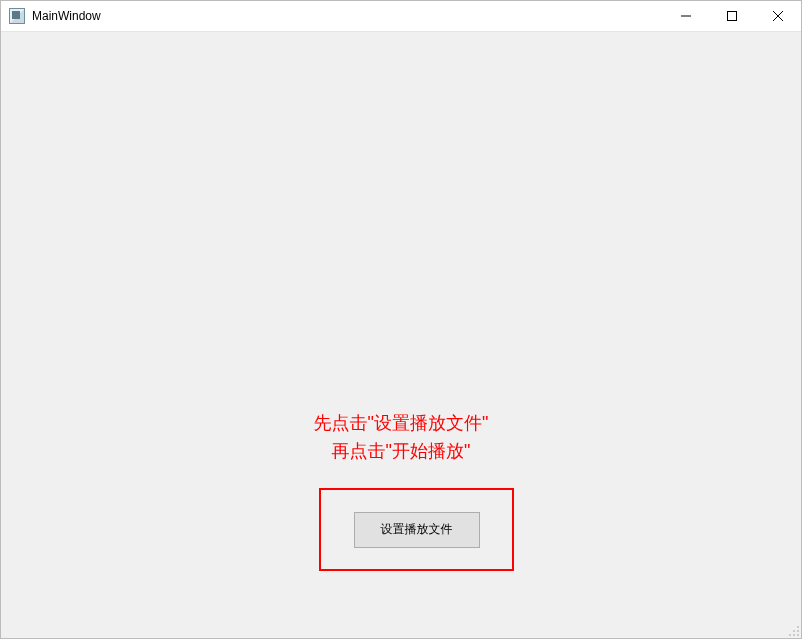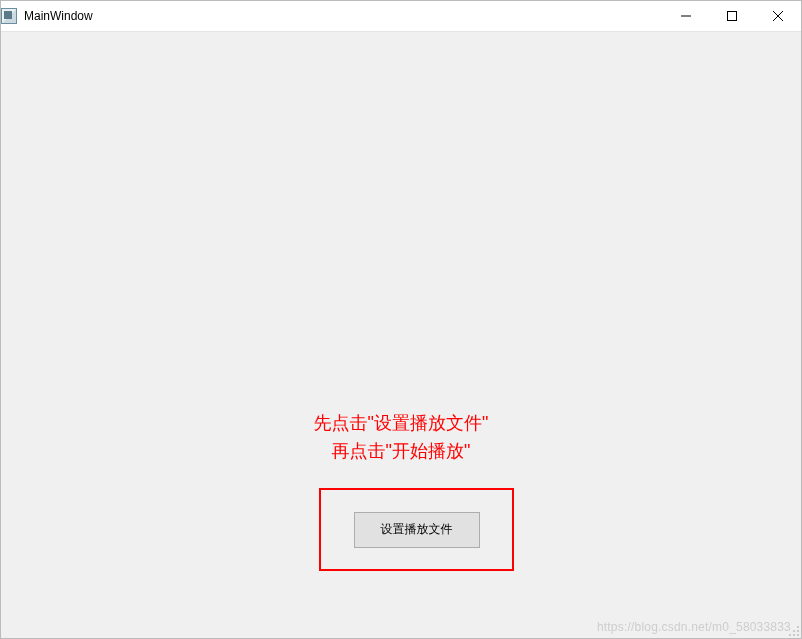--- a/index.html
+++ b/index.html
@@ -23,21 +23,21 @@
       position: relative;
       display: flex;
       flex-direction: column;
     }
     .titlebar {
       height: 31px;
       background: #fff;
       border-bottom: 1px solid #e5e5e5;
       display: flex;
       align-items: center;
-      padding-left: 0;
+      padding-left: 8px;
       flex-shrink: 0;
     }
     .app-icon {
       width: 16px;
       height: 16px;
       margin-right: 7px;
       border: 1px solid #6b8e9e;
       background: linear-gradient(135deg, #e8f0f4 50%, #cdd9e0 50%);
       position: relative;
     }
@@ -170,21 +170,20 @@
       <div>先点击"设置播放文件"</div>
       <div>再点击"开始播放"</div>
     </div>
 
     <div class="button-row">
       <div class="button-wrap">
         <button class="action-button">设置播放文件</button>
       </div>
     </div>
 
-    <div class="watermark">https://blog.csdn.net/m0_58033833</div>
 
     <div class="resize-grip">
       <svg viewBox="0 0 14 14">
         <circle cx="12" cy="4" r="0.8" fill="#999"></circle>
         <circle cx="8" cy="8" r="0.8" fill="#999"></circle>
         <circle cx="12" cy="8" r="0.8" fill="#999"></circle>
         <circle cx="4" cy="12" r="0.8" fill="#999"></circle>
         <circle cx="8" cy="12" r="0.8" fill="#999"></circle>
         <circle cx="12" cy="12" r="0.8" fill="#999"></circle>
       </svg>

